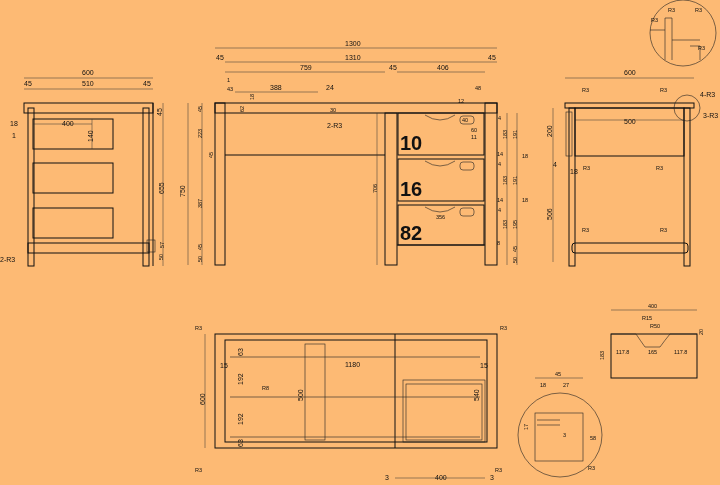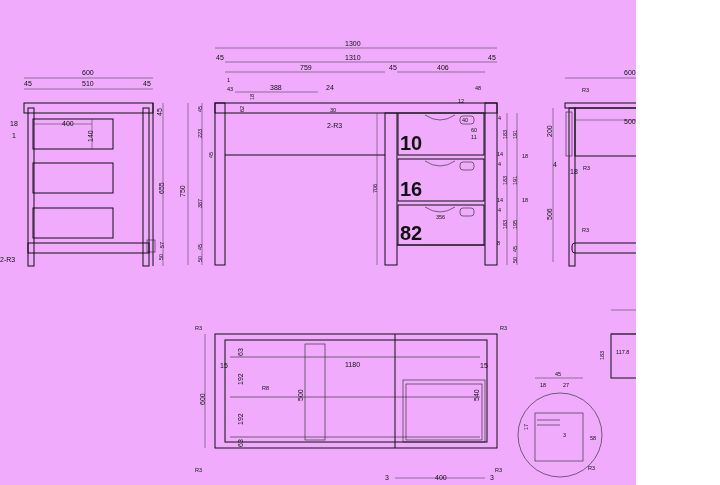--- a/index.html
+++ b/index.html
@@ -1,16 +1,16 @@
 <!DOCTYPE html>
 <html><head>
 <meta charset="utf-8">
 <style>
   html,body{margin:0;padding:0;background:#ffffff;}
-  #canvas{position:relative;width:636px;height:485px;overflow:hidden;background:#f0abfc;}
+  #canvas{position:relative;width:720px;height:485px;overflow:hidden;background:#fdba74;}
   svg{position:absolute;left:0;top:0;}
   .ln{stroke:#111;stroke-width:1;fill:none;}
   .thin{stroke:#222;stroke-width:0.6;fill:none;}
   .dim{stroke:#333;stroke-width:0.5;fill:none;}
   .t{font-family:"Liberation Sans",sans-serif;font-size:7px;fill:#111;}
   .ts{font-family:"Liberation Sans",sans-serif;font-size:5.5px;fill:#111;}
   .big{font-family:"Liberation Sans",sans-serif;font-size:20px;font-weight:bold;fill:#111;}
 </style>
 </head>
 <body>

